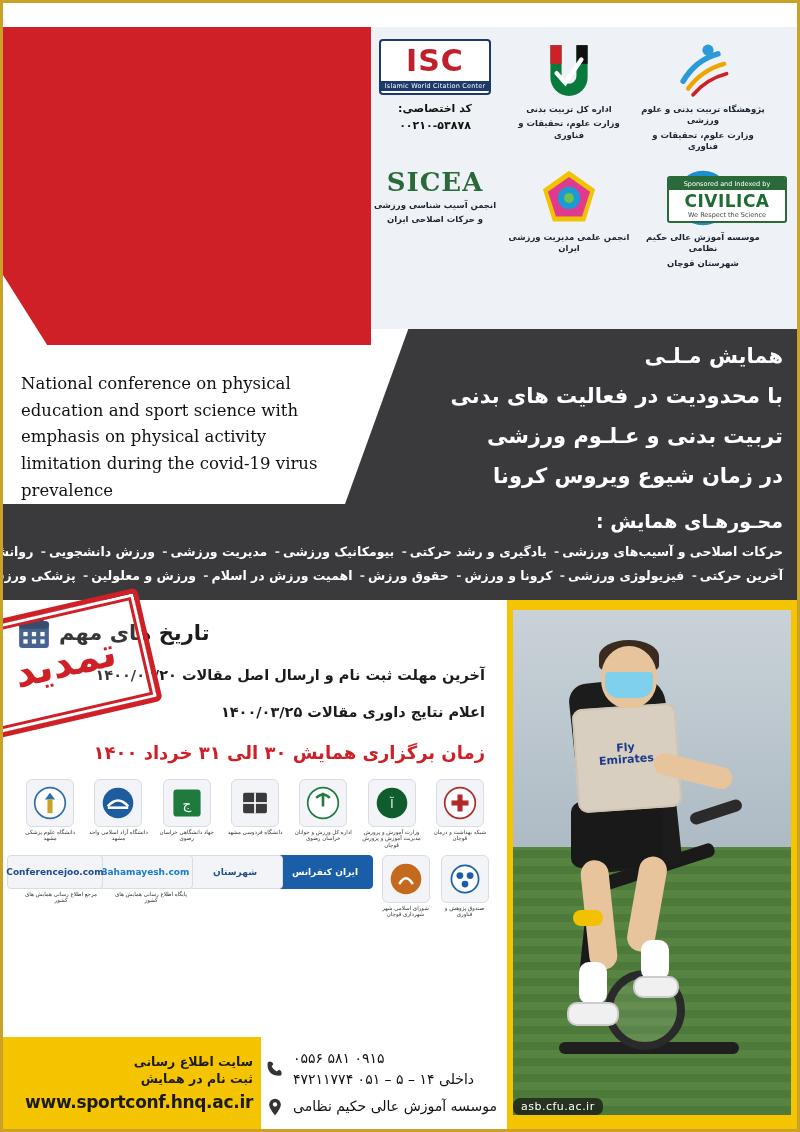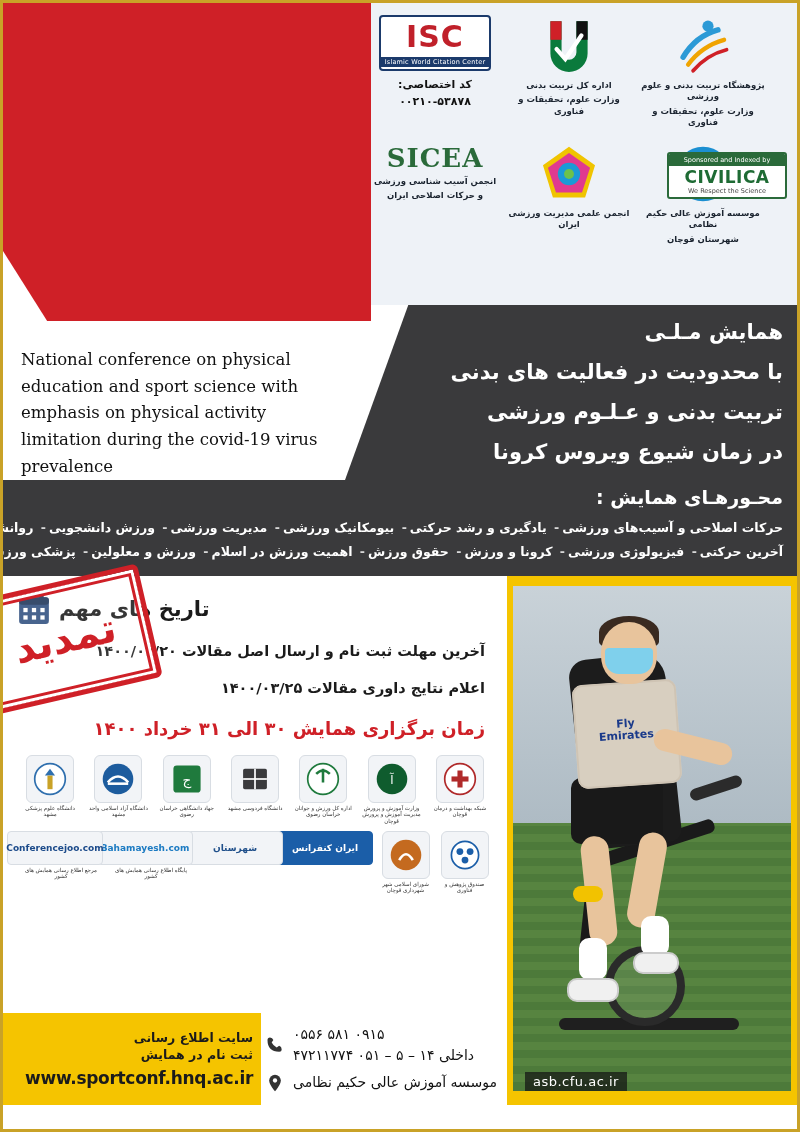--- a/index.html
+++ b/index.html
@@ -17,20 +17,21 @@
     border: 3px solid #c9a227;
     overflow: hidden;
   }
 
   
   .top-wrap {
     position: relative;
     height: 302px;
     display: flex;
     flex-direction: row;
+    margin-top: 24px;
   }
   .logos-panel {
     position: relative;
     width: 432px;
     background: #eef2f7;
     padding: 8px 6px 4px 6px;
   }
   .logos-row {
     display: flex;
     flex-direction: row-reverse;
@@ -331,27 +332,28 @@
   .handle {
     position:absolute; left: 176px; top: 196px; width: 54px; height: 12px;
     background:#2b2b2b; border-radius: 6px; transform: rotate(-18deg);
   }
   .yellow-item {
     position:absolute; left: 60px; top: 300px; width: 30px; height: 16px;
     background:#f2c200; border-radius: 8px;
   }
   .watermark {
     position: absolute;
-    left: 12px; bottom: 0;
+    left: 0; bottom: 0;
     background: rgba(20,20,20,.72);
     color: #fff;
-    font-size: 13px;
+    font-size: 11px;
     padding: 2px 8px;
     direction: ltr;
     letter-spacing: .5px;
+    border-radius: 7px;
   }
 
   .info-col {
     width: 504px;
     background: #ffffff;
     position: relative;
     padding: 10px 14px 0 14px;
     direction: rtl;
   }
 

